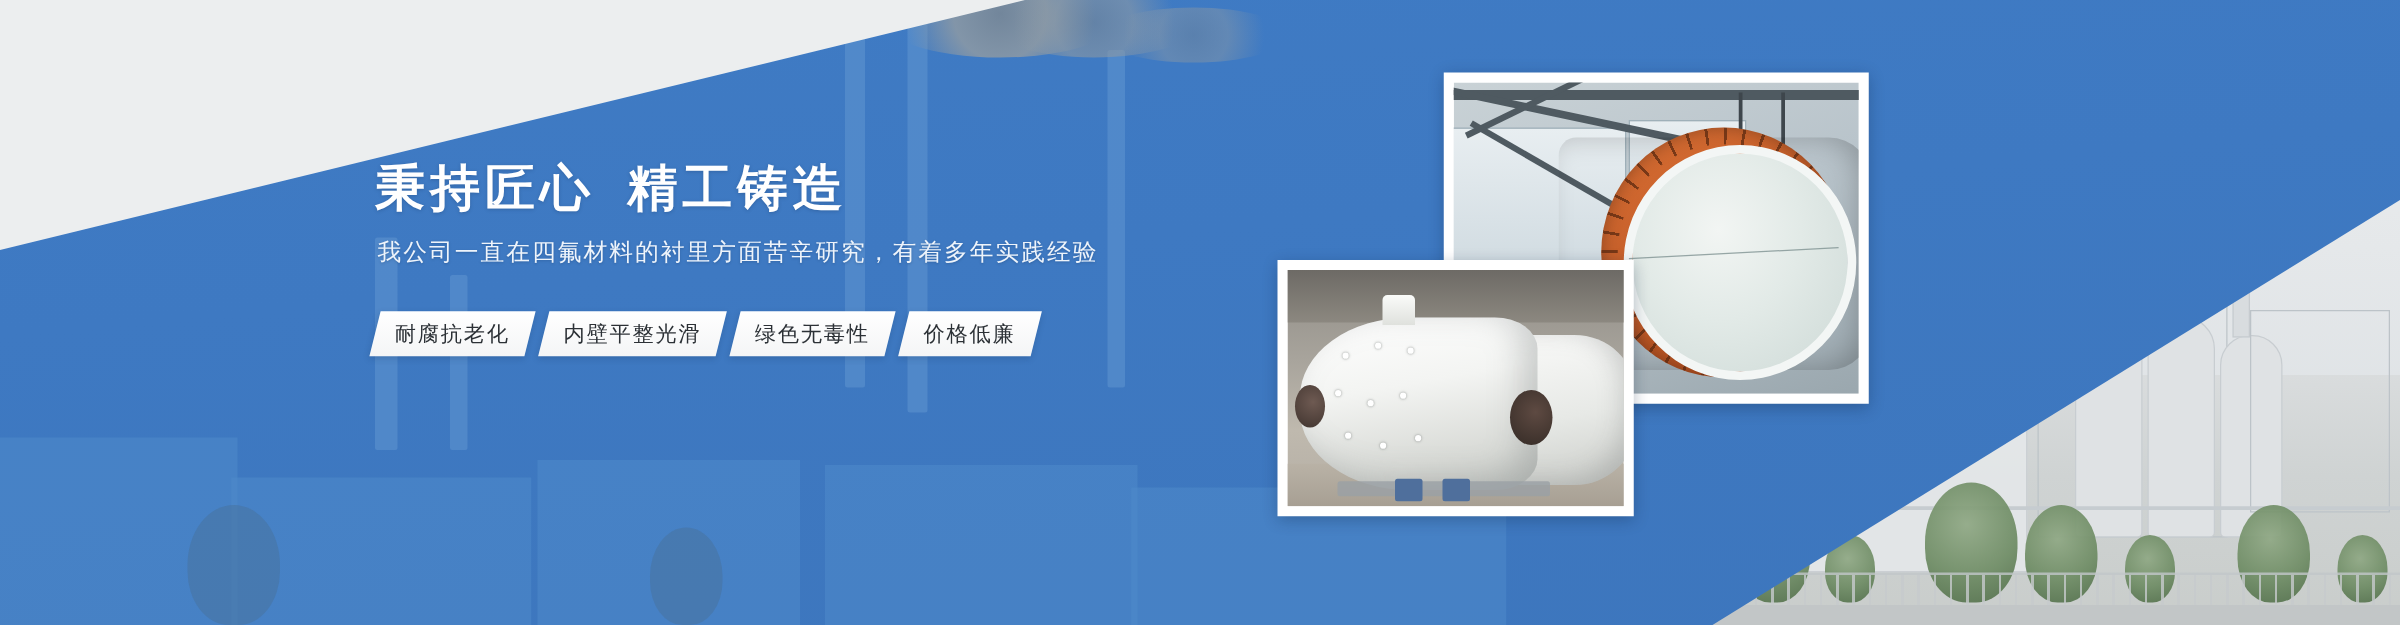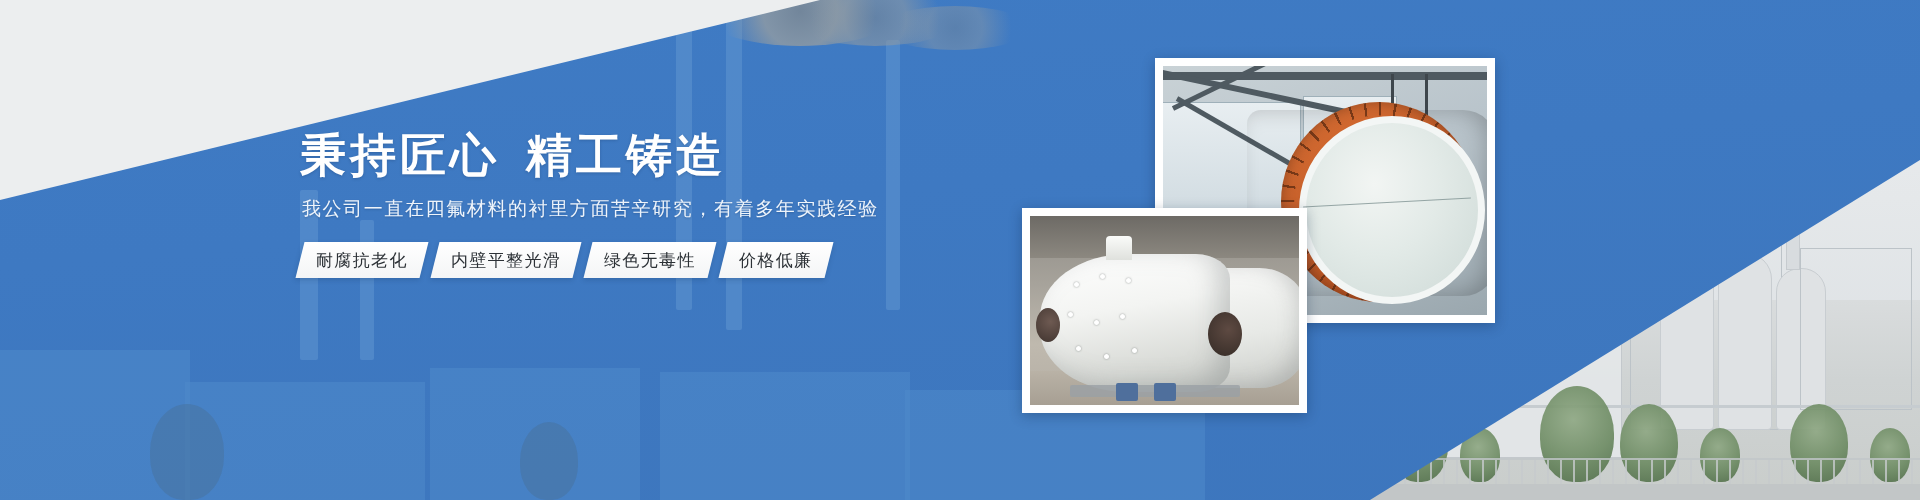--- a/index.html
+++ b/index.html
@@ -49,27 +49,27 @@
     opacity:.85;
   }
 
   
   .tl-wedge{position:absolute;left:0;top:0;width:820px;height:200px;
     background:#eceeef;clip-path:polygon(0 0, 820px 0, 0 200px);}
 
   
   .text-block{position:absolute;left:300px;top:128px;width:620px;}
   .headline{
-    color:#ffffff;font-size:46px;line-height:1.18;letter-spacing:4px;
+    color:#ffffff;font-size:40px;line-height:1.18;letter-spacing:4px;
     font-weight:700;margin:0 0 14px 0;white-space:nowrap;
     text-shadow:0 1px 3px rgba(20,50,90,.28);
   }
   .headline .gap{display:inline-block;width:26px;}
   .subline{
-    color:#eef4fb;font-size:19px;letter-spacing:1.6px;margin:0 0 20px 2px;
+    color:#eef4fb;font-size:19px;letter-spacing:1.6px;margin:0 0 34px 2px;
     white-space:nowrap;text-shadow:0 1px 2px rgba(20,50,90,.3);
   }
 
   
   .tags{display:flex;align-items:stretch;gap:11px;margin-left:0;}
   .tag{
     position:relative;transform:skewX(-14deg);
     background:linear-gradient(180deg,#ffffff 0%,#f4f5f6 100%);
     box-shadow:0 2px 5px rgba(20,50,90,.22);
     height:36px;display:flex;align-items:center;justify-content:center;

